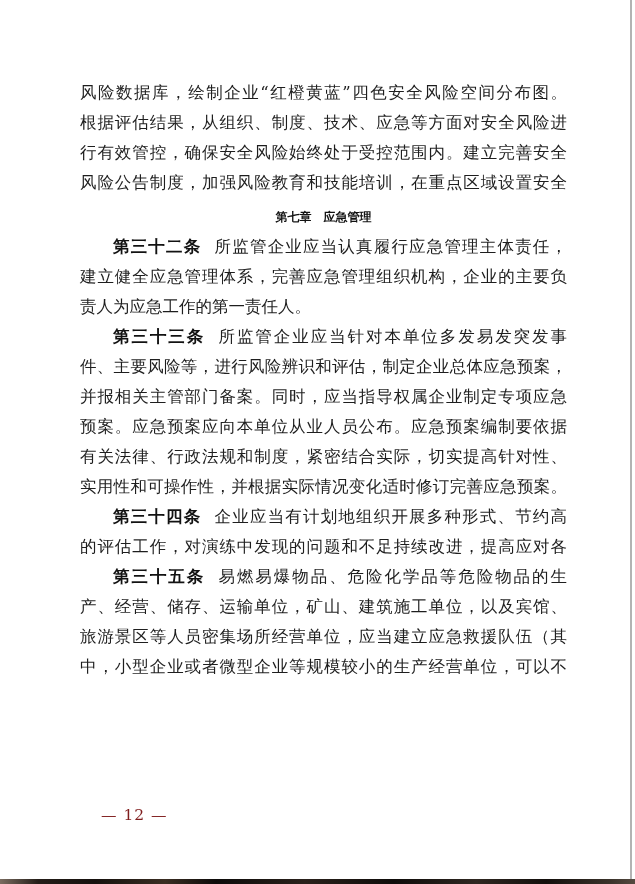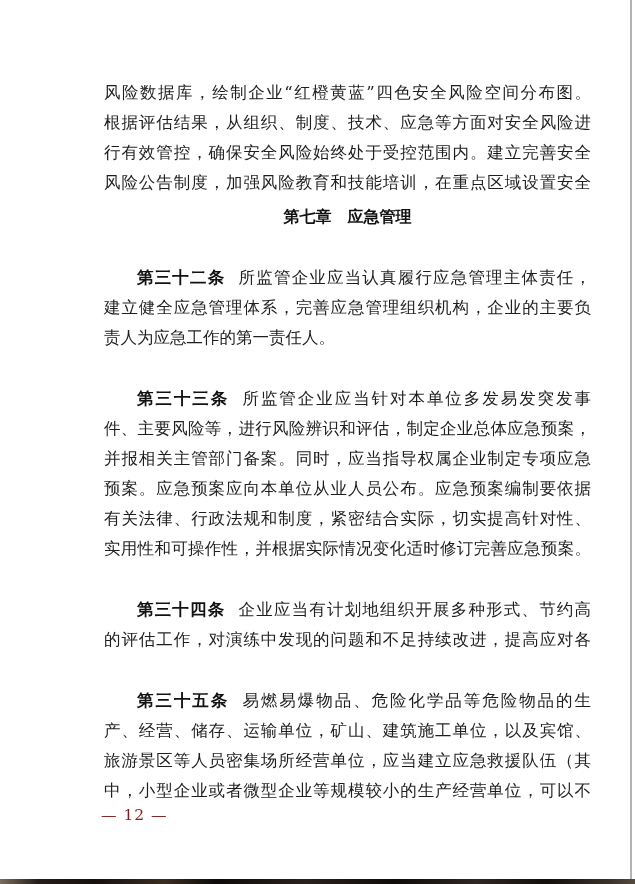--- a/index.html
+++ b/index.html
@@ -7,45 +7,45 @@
     width: 635px; height: 884px;
     background: #ffffff;
     font-family: "DejaVu Serif", "Liberation Serif", serif;
     color: #1e1e1e;
     position: relative;
     overflow: hidden;
   }
   .page { position: absolute; inset: 0; background: #fff; }
   .content {
     position: absolute;
-    left: 104px; top: 78px;
+    left: 80px; top: 78px;
     width: 487px;
     font-size: 16.5px;
     line-height: 30px;
   }
   .line {
     height: 30px;
     text-align: justify;
     text-align-last: justify;
     text-justify: inter-ideograph;
     white-space: nowrap;
     overflow: visible;
   }
   .line.last { text-align-last: left; }
-  .line.first-indent { text-indent: 2em; margin-top: 31px; }
+  .line.first-indent { text-indent: 2em; }
   .num {
     font-weight: bold;
     color: #121212;
     margin-right: 0.8em;
   }
   .chapter {
     margin: 4px 0 0 0;
     height: 30px;
     line-height: 30px;
-    font-size: 16px;
+    font-size: 12px;
     font-weight: bold;
     color: #121212;
     text-align: center;
   }
   .page-num {
     position: absolute;
     left: 101px; top: 806px;
     font-size: 15.5px;
     letter-spacing: 1px;
     color: #7f1d1d;

